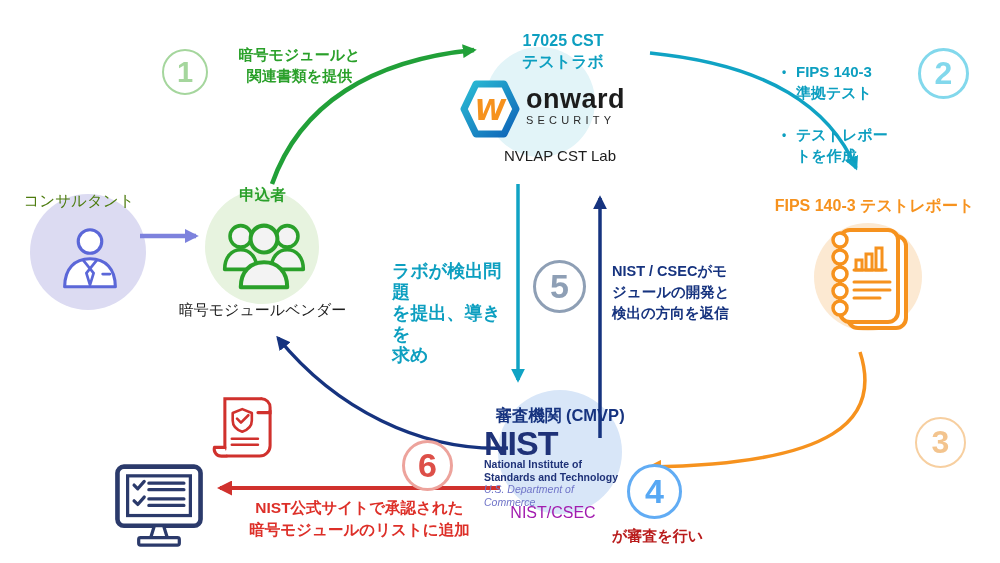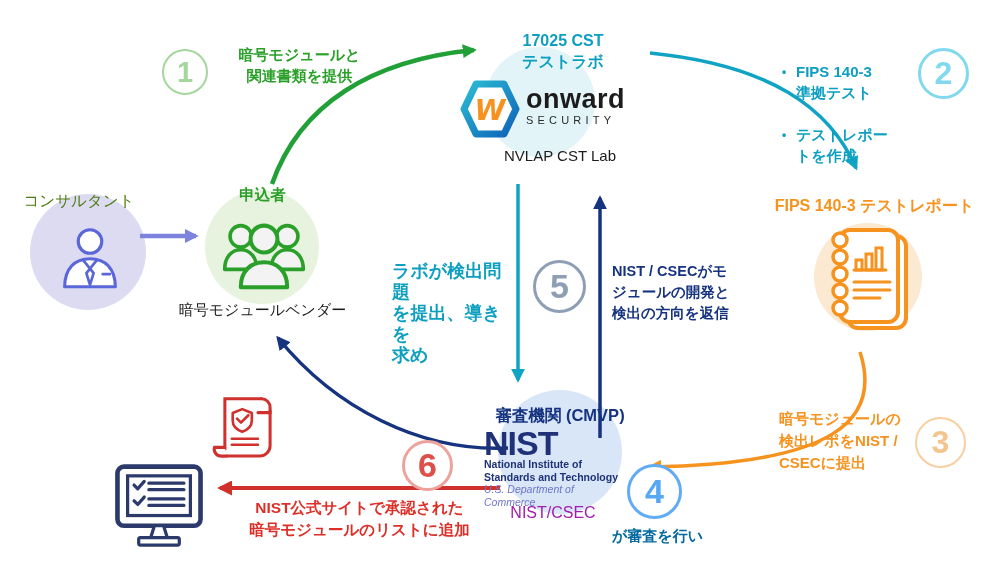--- a/index.html
+++ b/index.html
@@ -21,21 +21,21 @@
   .t-step2 .row{display:flex;}
   .t-step2 .bul{width:14px;font-size:12px;padding-top:1px;}
   .t-reporttitle{left:752px;top:196px;width:245px;text-align:center;color:#f6921e;font-weight:bold;font-size:16px;}
   .t-step3{left:779px;top:408px;width:150px;color:#f6921e;font-weight:bold;font-size:15px;line-height:22px;}
   .t-cmvptitle{left:480px;top:405px;width:160px;text-align:center;color:#16337f;font-weight:bold;font-size:16.5px;}
   .nistlogo{position:absolute;left:484px;top:428px;width:140px;}
   .nist-word{font-size:34px;font-weight:bold;color:#1f3278;line-height:30px;letter-spacing:-1px;}
   .nist-l{font-size:10.5px;font-weight:bold;color:#1f3278;line-height:12.5px;}
   .nist-l3{font-size:10.5px;font-style:italic;color:#6f74c8;line-height:13px;}
   .t-nistcsec{left:488px;top:504px;width:130px;text-align:center;color:#a21caf;font-size:16px;}
-  .t-step4{left:595px;top:527px;width:125px;text-align:center;color:#0369a1;font-weight:bold;font-size:15px;}
+  .t-step4{left:595px;top:527px;width:125px;text-align:center;color:#b91c1c;font-weight:bold;font-size:15px;}
   .t-step5l{left:392px;top:261px;width:124px;text-align:left;color:#0d9fc0;font-weight:bold;font-size:18px;line-height:21px;}
   .t-step5r{left:612px;top:261px;width:140px;color:#16337f;font-weight:bold;font-size:14.5px;line-height:21px;}
   .t-consultant{left:14px;top:191px;width:130px;text-align:center;color:#4d7c0f;font-size:15.5px;}
   .t-applicant{left:205px;top:185px;width:115px;text-align:center;color:#2aa02a;font-weight:bold;font-size:15.5px;}
   .t-vendor{left:160px;top:301px;width:205px;text-align:center;color:#1c1c1c;font-size:15px;}
   .t-cert{left:274px;top:418px;width:74px;text-align:center;color:#dd2f28;font-weight:bold;font-size:15px;line-height:22px;}
   .t-step6{left:212px;top:497px;width:295px;text-align:center;color:#dd2f28;font-weight:bold;font-size:15.5px;line-height:22px;}
   .num{position:absolute;border-radius:50%;background:#fff;display:flex;align-items:center;justify-content:center;font-weight:bold;box-sizing:border-box;}
   .n1{left:162px;top:49px;width:46px;height:46px;border:2.5px solid #a5d69d;color:#a5d69d;font-size:29px;}
   .n2{left:918px;top:48px;width:51px;height:51px;border:3px solid #82d8ec;color:#82d8ec;font-size:32px;}
@@ -176,23 +176,20 @@
 準拠テスト</span>
     </div>
     <div class="row">
       <span class="bul">•</span>
       <span>テストレポー
 トを作成</span>
     </div>
   </div>
 
   <div class="txt t-reporttitle">FIPS 140-3 テストレポート</div>
-  <div class="txt t-step3">暗号モジュールの
-検出レポをNIST /
-CSECに提出</div>
   <div class="txt t-cmvptitle">審査機関 (CMVP)</div>
   <div class="txt t-nistcsec">NIST/CSEC</div>
   <div class="txt t-step4">が審査を行い</div>
   <div class="txt t-step5l">ラボが検出問題
 を提出、導きを
 求め</div>
   <div class="txt t-step5r">NIST / CSECがモ
 ジュールの開発と
 検出の方向を返信</div>
   <div class="txt t-consultant">コンサルタント</div>

